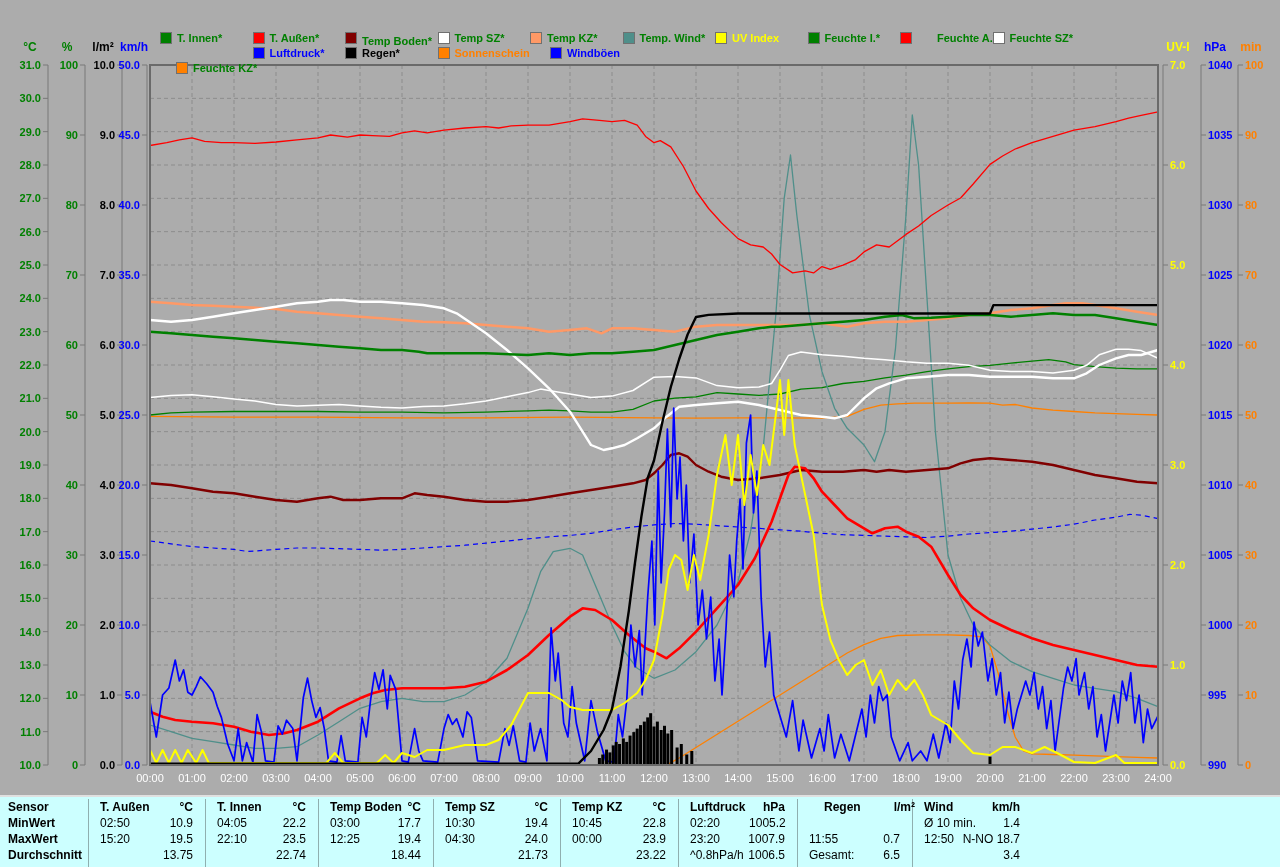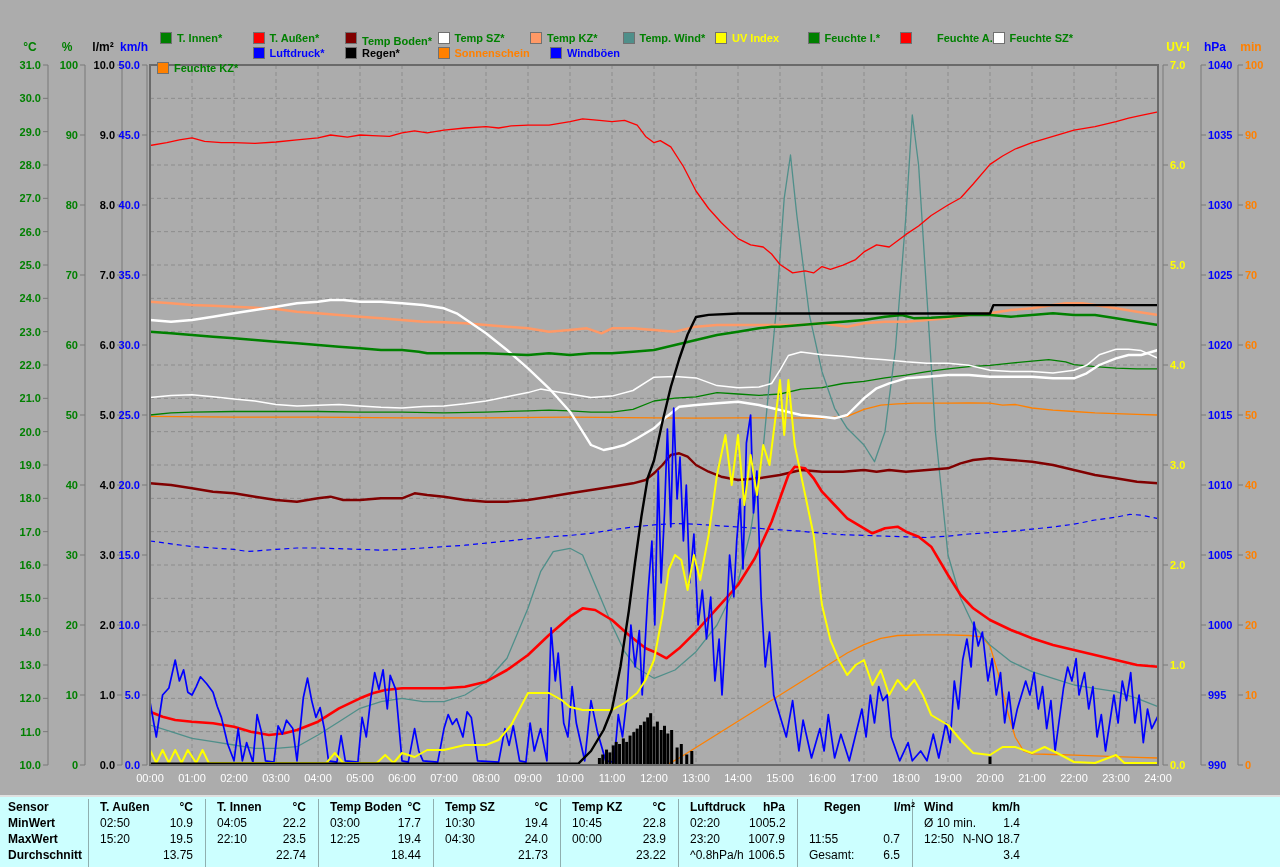--- a/index.html
+++ b/index.html
@@ -364,21 +364,21 @@
         <span style="color: rgb(0, 128, 0);">Feuchte I.*</span>
       </div>
       <div class="legend-item" style="left: 900px; top: 31px;">
         <span class="legend-swatch" style="background: rgb(255, 0, 0);"></span>
         <span style="color: rgb(0, 128, 0); margin-left: 20px;">Feuchte A.*</span>
       </div>
       <div class="legend-item" style="left: 992.5px; top: 31px;">
         <span class="legend-swatch" style="background: rgb(255, 255, 255);"></span>
         <span style="color: rgb(0, 128, 0);">Feuchte SZ*</span>
       </div>
-      <div class="legend-item" style="left: 157px; top: 46px; margin-top: 15px;">
+      <div class="legend-item" style="left: 176px; top: 46px; margin-top: 15px;">
         <span class="legend-swatch" style="background: rgb(255, 128, 0);"></span>
         <span style="color: rgb(0, 128, 0);">Feuchte KZ*</span>
       </div>
       <div class="legend-item" style="left: 252.5px; top: 46px;">
         <span class="legend-swatch" style="background: rgb(0, 0, 255);"></span>
         <span style="color: rgb(0, 0, 255);">Luftdruck*</span>
       </div>
       <div class="legend-item" style="left: 345px; top: 46px;">
         <span class="legend-swatch" style="background: rgb(0, 0, 0);"></span>
         <span style="color: rgb(0, 0, 0);">Regen*</span>

